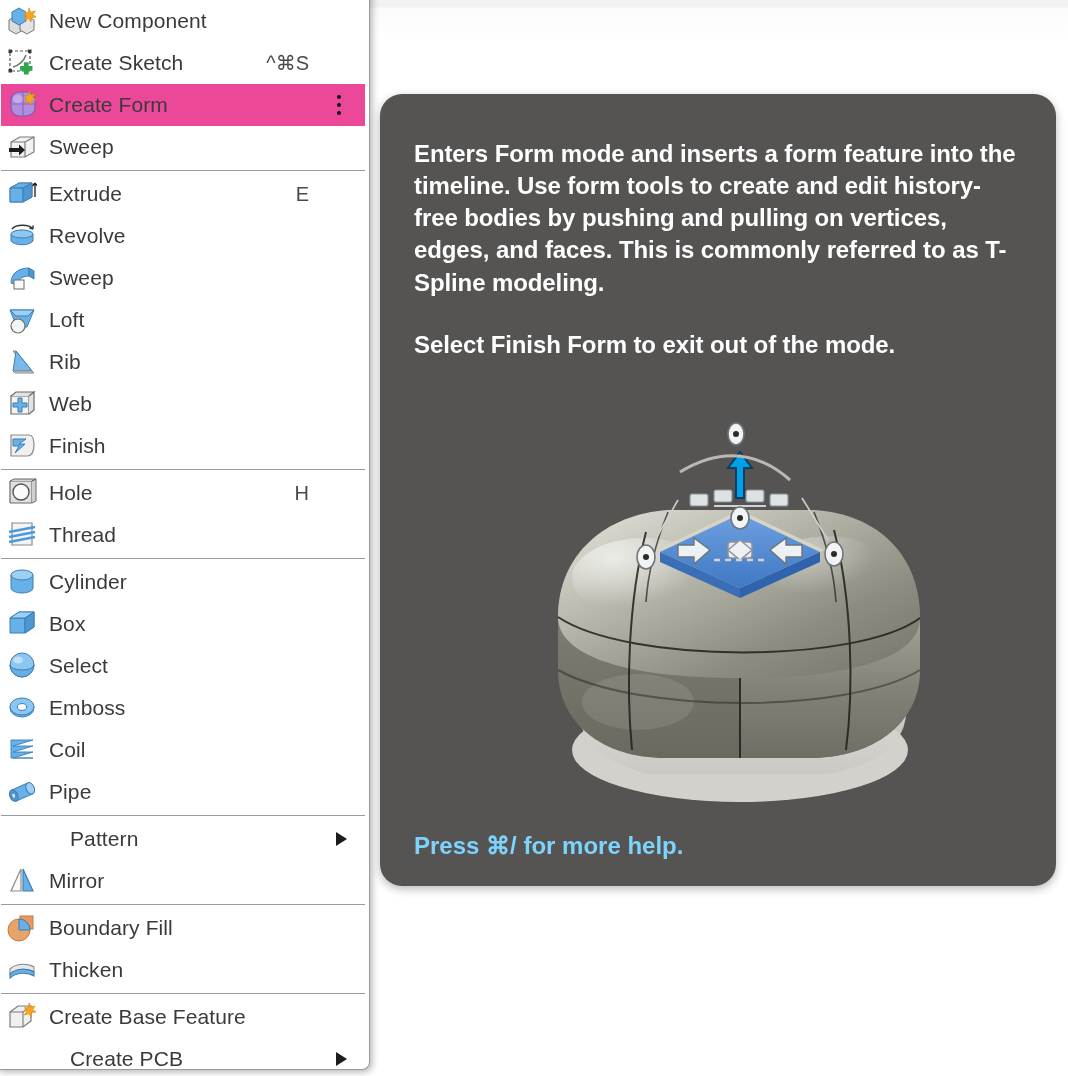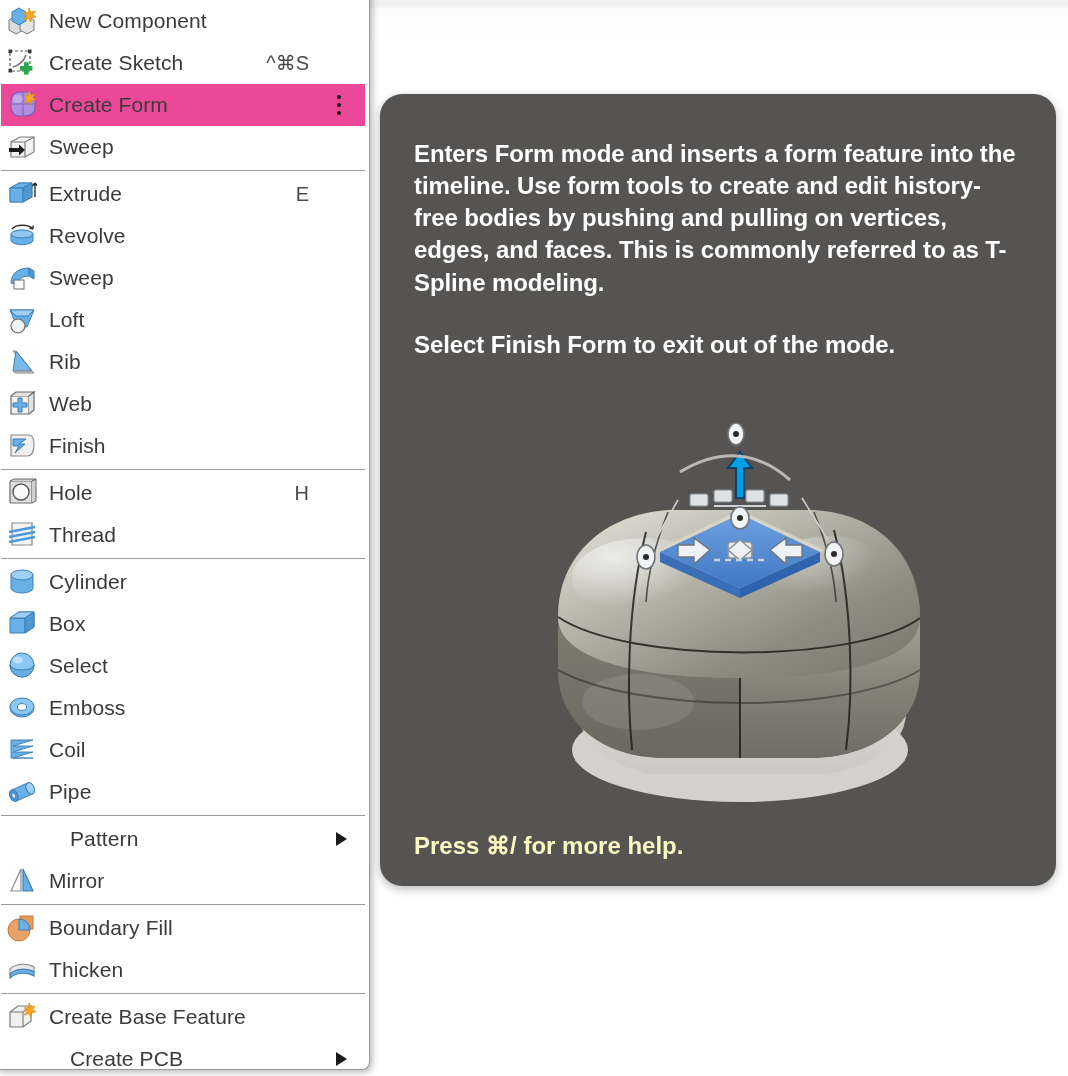--- a/index.html
+++ b/index.html
@@ -126,21 +126,21 @@
     position: absolute;
     left: 148px;
     top: 308px;
     width: 420px;
     height: 420px;
   }
   #tipfoot {
     position: absolute;
     left: 34px;
     bottom: 26px;
-    color: #fef9c3;
+    color: #7dd3fc;
     font-size: 24px;
     font-weight: bold;
   }
 </style>
 </head>
 <body>
 
 <div id="root">
 
   <div id="menu">

